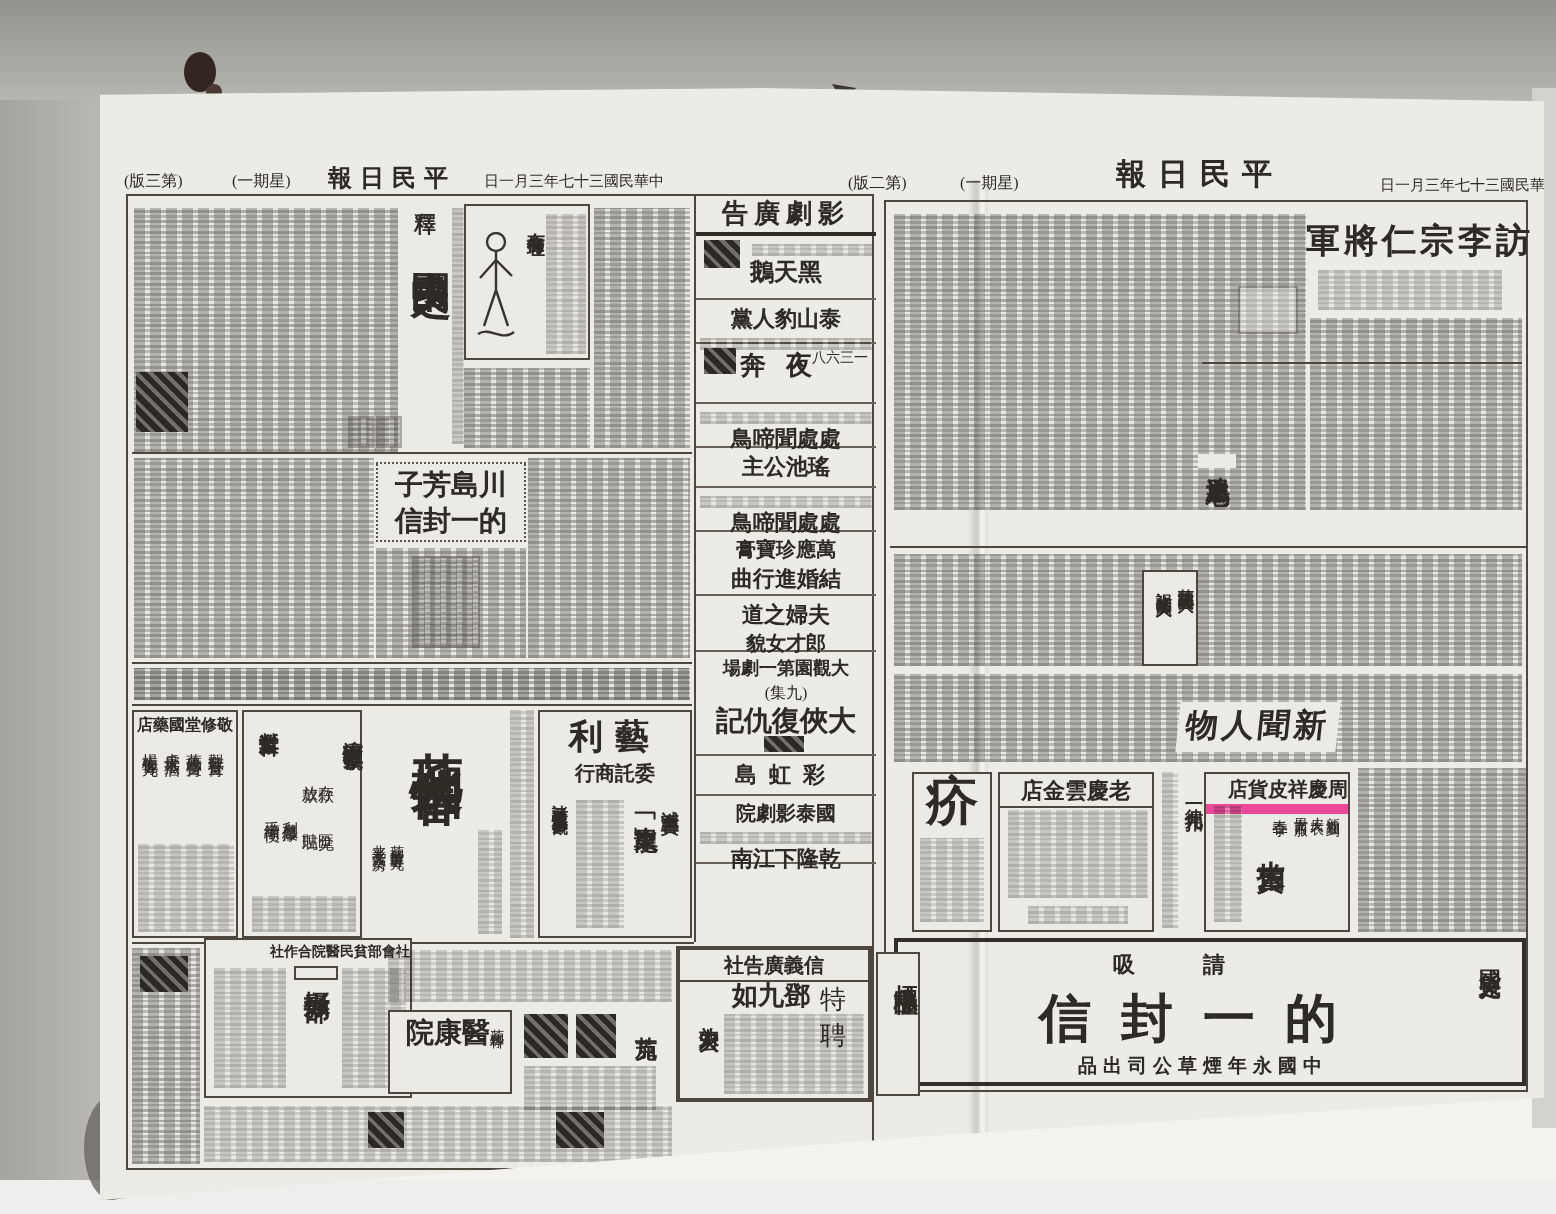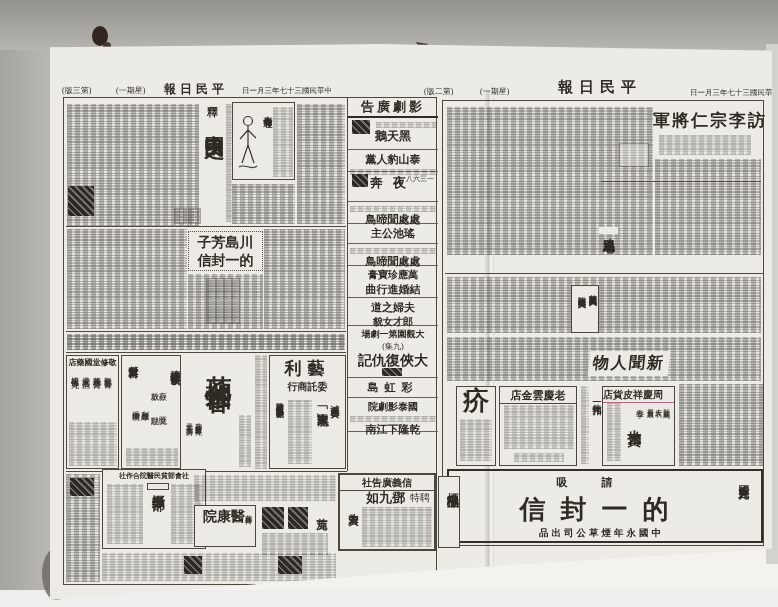--- a/index.html
+++ b/index.html
@@ -147,39 +147,39 @@
         <span class="abs v b" style="left:58px;top:42px;font-size:9px;">滅火至寶</span>
         <span class="abs v b" style="left:44px;top:46px;font-size:12px;">「火龍單」</span>
         <div class="abs gk light" style="left:18px;top:44px;width:24px;height:64px;"></div>
         <span class="abs v b" style="left:3px;top:40px;font-size:8px;">諸君注意快來參觀！</span>
       </div>
 
       <div class="abs hr" style="left:2px;top:373px;width:281px;"></div>
       <div class="abs gk" style="left:2px;top:376px;width:34px;height:108px;"></div>
       <div class="abs logo" style="left:6px;top:380px;width:24px;height:18px;"></div>
       <div class="abs box" style="left:38px;top:371px;width:104px;height:80px;">
-        <span class="rtl b" style="display:block;text-align:center;font-size:7px;margin-top:1px;">社會部貧民醫院合作社</span>
+        <span class="rtl b" style="display:block;text-align:right;font-size:7px;margin-top:1px;">社會部貧民醫院合作社</span>
         <span class="abs v b box" style="left:44px;top:13px;font-size:13px;padding:1px;">攝影部</span>
         <div class="abs gk light" style="left:4px;top:14px;width:36px;height:60px;"></div>
         <div class="abs gk light" style="left:68px;top:14px;width:32px;height:60px;"></div>
       </div>
       <div class="abs gk light" style="left:130px;top:377px;width:142px;height:26px;"></div>
       <div class="abs box" style="left:130px;top:407px;width:62px;height:42px;">
         <span class="abs v" style="left:48px;top:3px;font-size:7px;">花柳專科</span>
         <span class="abs rtl b" style="left:8px;top:2px;font-size:14px;">醫康院</span>
       </div>
       <div class="abs" style="left:196px;top:407px;width:74px;height:52px;">
         <span class="abs logo" style="left:2px;top:2px;width:22px;height:22px;"></span>
         <span class="abs logo" style="left:28px;top:2px;width:20px;height:22px;"></span>
         <span class="abs v b" style="left:54px;top:4px;font-size:11px;">茄克</span>
         <div class="abs gk light" style="left:2px;top:28px;width:66px;height:22px;"></div>
       </div>
       <div class="abs box" style="left:274px;top:375px;width:98px;height:78px;border-width:2px;">
         <span class="rtl b" style="display:block;text-align:center;font-size:10px;margin-top:1px;border-bottom:1px solid #4d473e;">信義廣告社</span>
-        <span class="abs" style="left:70px;top:16px;font-size:10px;">特聘</span>
+        <span class="abs" style="left:70px;top:16px;font-size:13px;">特聘</span>
         <span class="abs rtl b" style="left:26px;top:14px;font-size:13px;">鄧九如</span>
         <span class="abs v b" style="left:6px;top:30px;font-size:10px;">效力宏大</span>
         <div class="abs gk light" style="left:22px;top:32px;width:70px;height:40px;"></div>
       </div>
       <div class="abs gk light" style="left:38px;top:455px;width:234px;height:28px;"></div>
       <div class="abs logo" style="left:120px;top:458px;width:18px;height:18px;"></div>
       <div class="abs logo" style="left:214px;top:458px;width:24px;height:18px;"></div>
 
       <div class="abs vr" style="left:283px;top:0;height:373px;"></div>
       <div class="abs" style="left:284px;top:0;width:90px;height:488px;">
@@ -261,21 +261,21 @@
       <div class="abs box" style="left:56px;top:285px;width:78px;height:80px;">
         <span class="rtl b" style="display:block;text-align:center;font-size:11px;margin-top:1px;border-bottom:1px solid #4d473e;">老慶雲金店</span>
         <div class="abs gk light" style="left:4px;top:18px;width:70px;height:44px;"></div>
         <div class="abs gk light" style="left:14px;top:66px;width:50px;height:9px;"></div>
       </div>
       <div class="abs" style="left:137px;top:285px;width:20px;height:80px;">
         <div class="abs gk light" style="left:1px;top:0;width:8px;height:78px;"></div>
         <span class="abs v b" style="left:10px;top:10px;font-size:9px;">一律九扣</span>
       </div>
       <div class="abs box" style="left:159px;top:285px;width:73px;height:80px;">
-        <span class="rtl b" style="display:block;text-align:left;font-size:10px;margin-top:1px;border-bottom:1px solid #ec4899;">周慶祥皮貨店</span>
+        <span class="rtl b" style="display:block;text-align:right;font-size:10px;margin-top:1px;border-bottom:5px solid #ec4899;">周慶祥皮貨店</span>
         <span class="abs v" style="left:58px;top:16px;font-size:7px;">新近運到</span>
         <span class="abs v" style="left:50px;top:16px;font-size:7px;">皮大衣</span>
         <span class="abs v" style="left:42px;top:16px;font-size:7px;">男女西服</span>
         <span class="abs v" style="left:30px;top:16px;font-size:8px;">春季</span>
         <span class="abs v b" style="left:22px;top:32px;font-size:14px;">大拍賣</span>
         <div class="abs gk light" style="left:4px;top:16px;width:14px;height:58px;"></div>
       </div>
       <div class="abs gk" style="left:236px;top:283px;width:84px;height:82px;"></div>
 
       <div class="abs" style="left:4px;top:368px;width:316px;height:74px;border:2px solid #332e28;">

